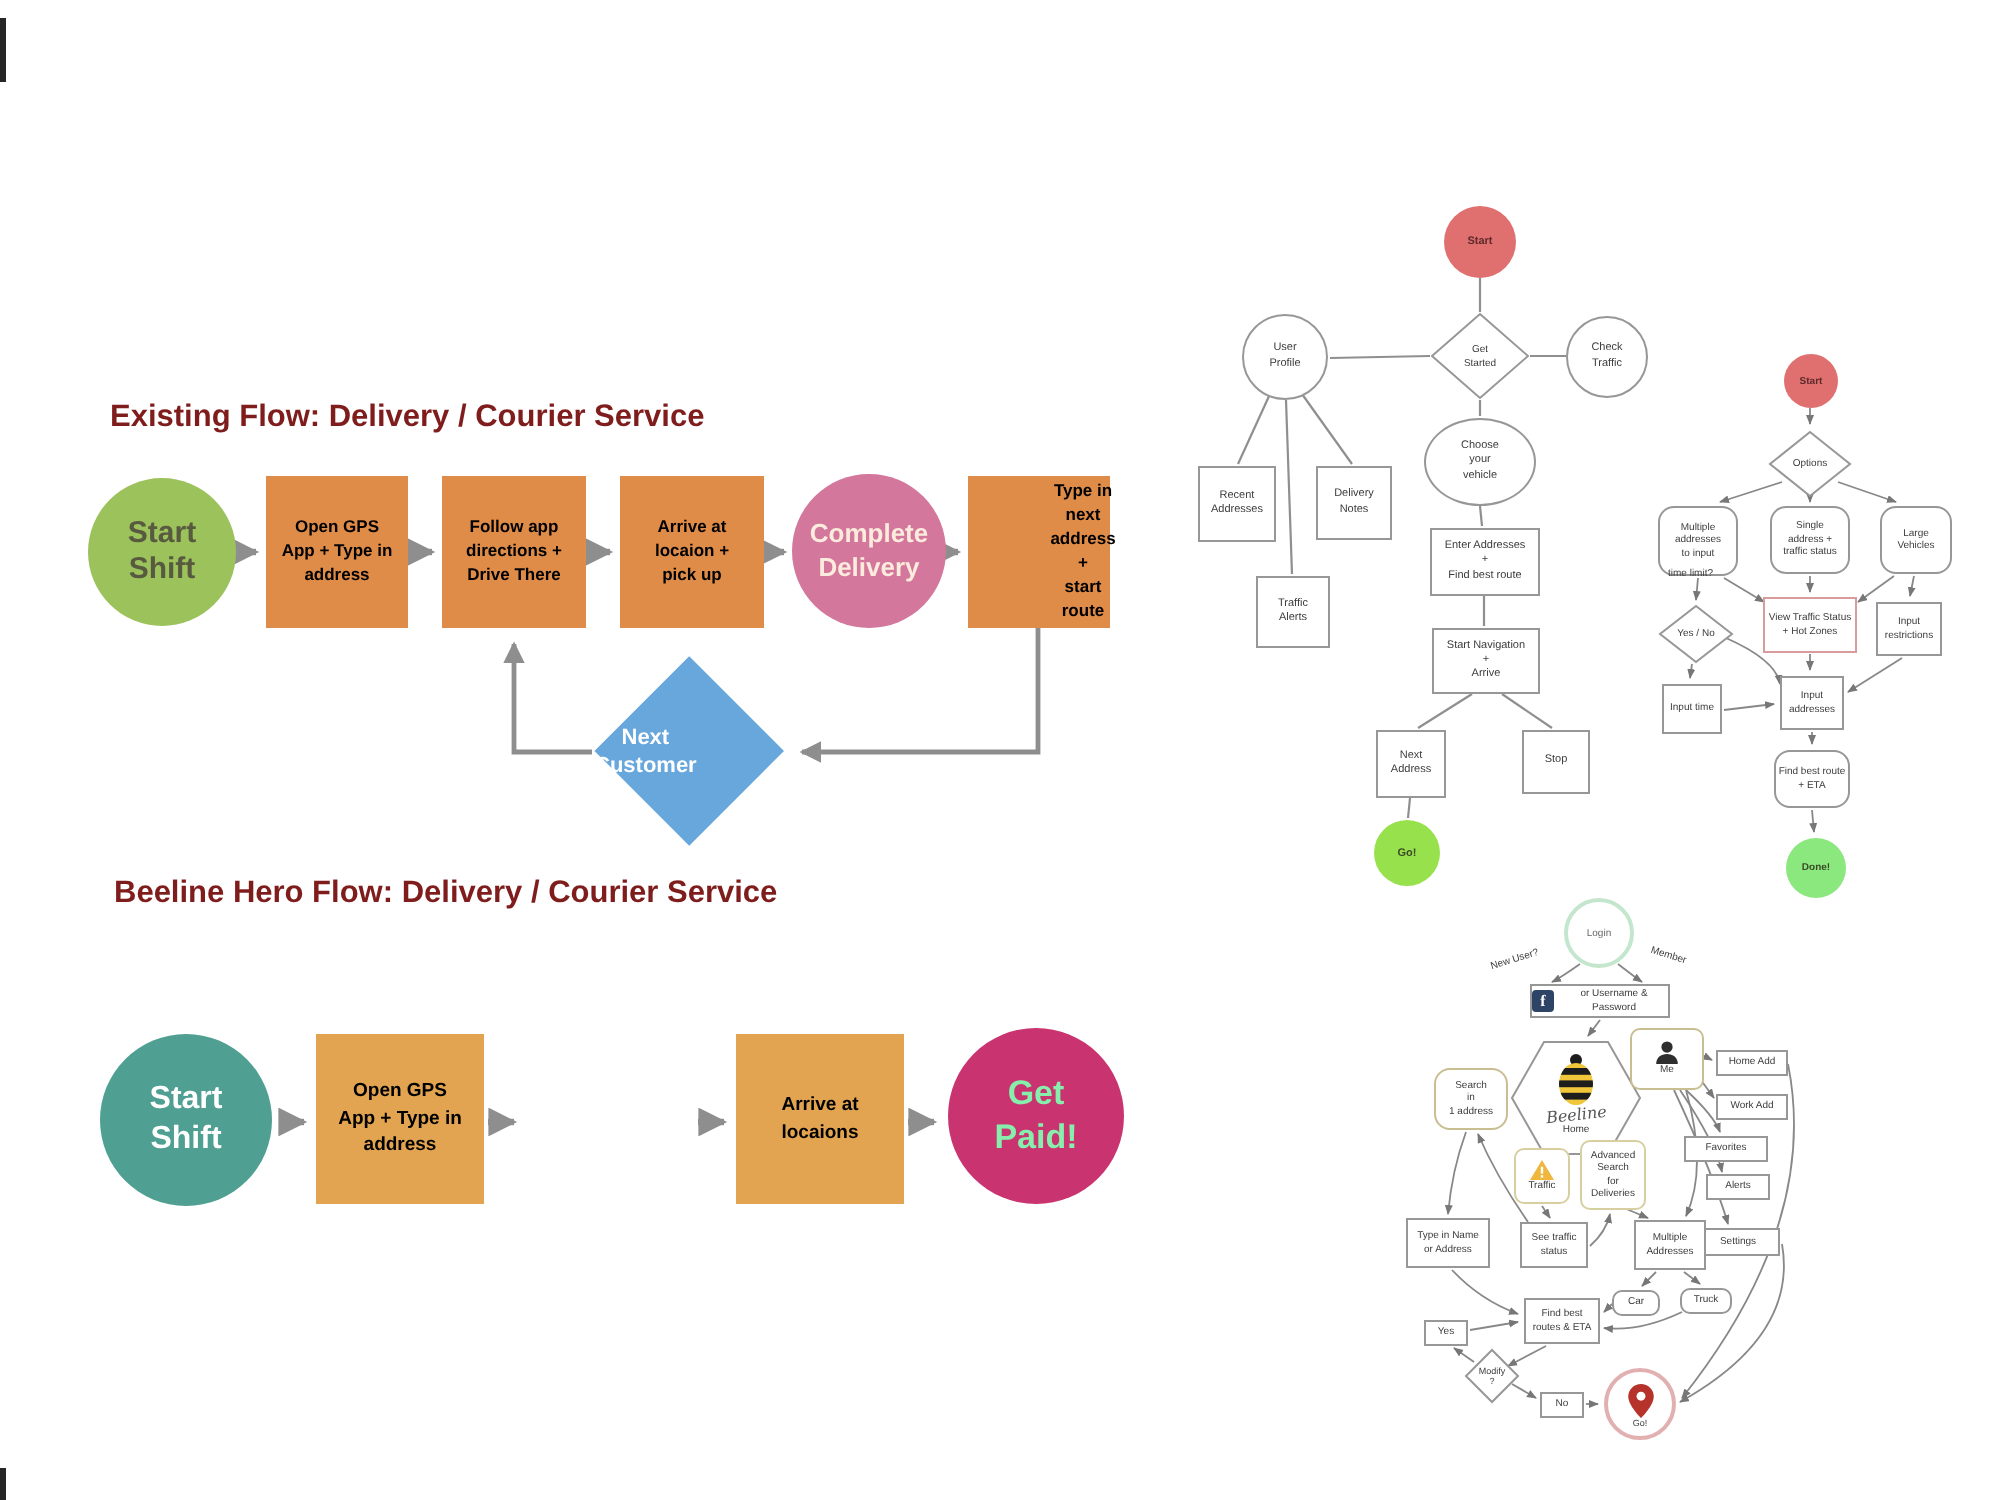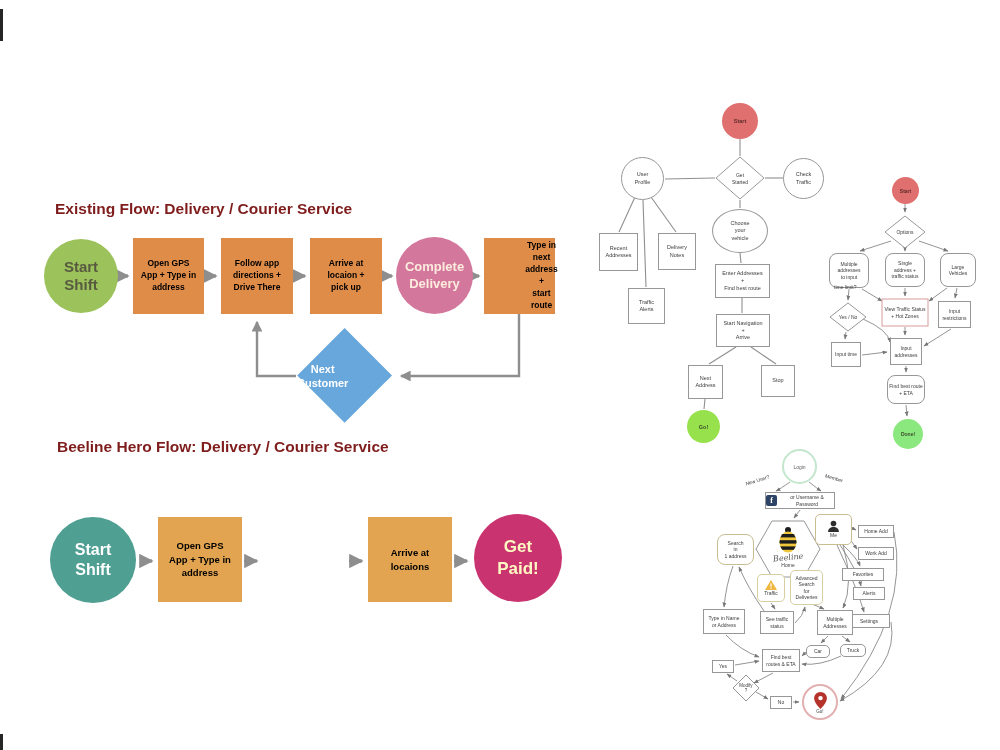--- a/index.html
+++ b/index.html
@@ -185,21 +185,21 @@
   </div>
   <div class="node mbox f2box" style="left:158px;top:517px;width:84px;height:85px;background:#e2a450;">
     <span class="lbl">Open GPS
 App + Type in
 address</span>
   </div>
   <div class="node mbox f2box" style="left:368px;top:517px;width:84px;height:85px;background:#e2a450;">
     <span class="lbl">Arrive at
 locaions</span>
   </div>
-  <div class="node circ bigcirc" style="left:474px;top:514px;width:88px;height:88px;background:#c93370;color:#fef9c3;">
+  <div class="node circ bigcirc" style="left:474px;top:514px;width:88px;height:88px;background:#c93370;color:#86efac;">
     <span class="lbl" style="font-size:17px;line-height:1.3;">Get
 Paid!</span>
   </div>
 
   <div class="node circ" style="left:722px;top:103px;width:36px;height:36px;background:#e06f6f;color:#5c2a2a;">
     <span class="lbl" style="font-size:5.5px;font-weight:700;">Start</span>
   </div>
   <div class="node nofill" style="left:716px;top:160px;width:48px;height:37px;">
     <span class="lbl wflbl">Get
 Started</span>

